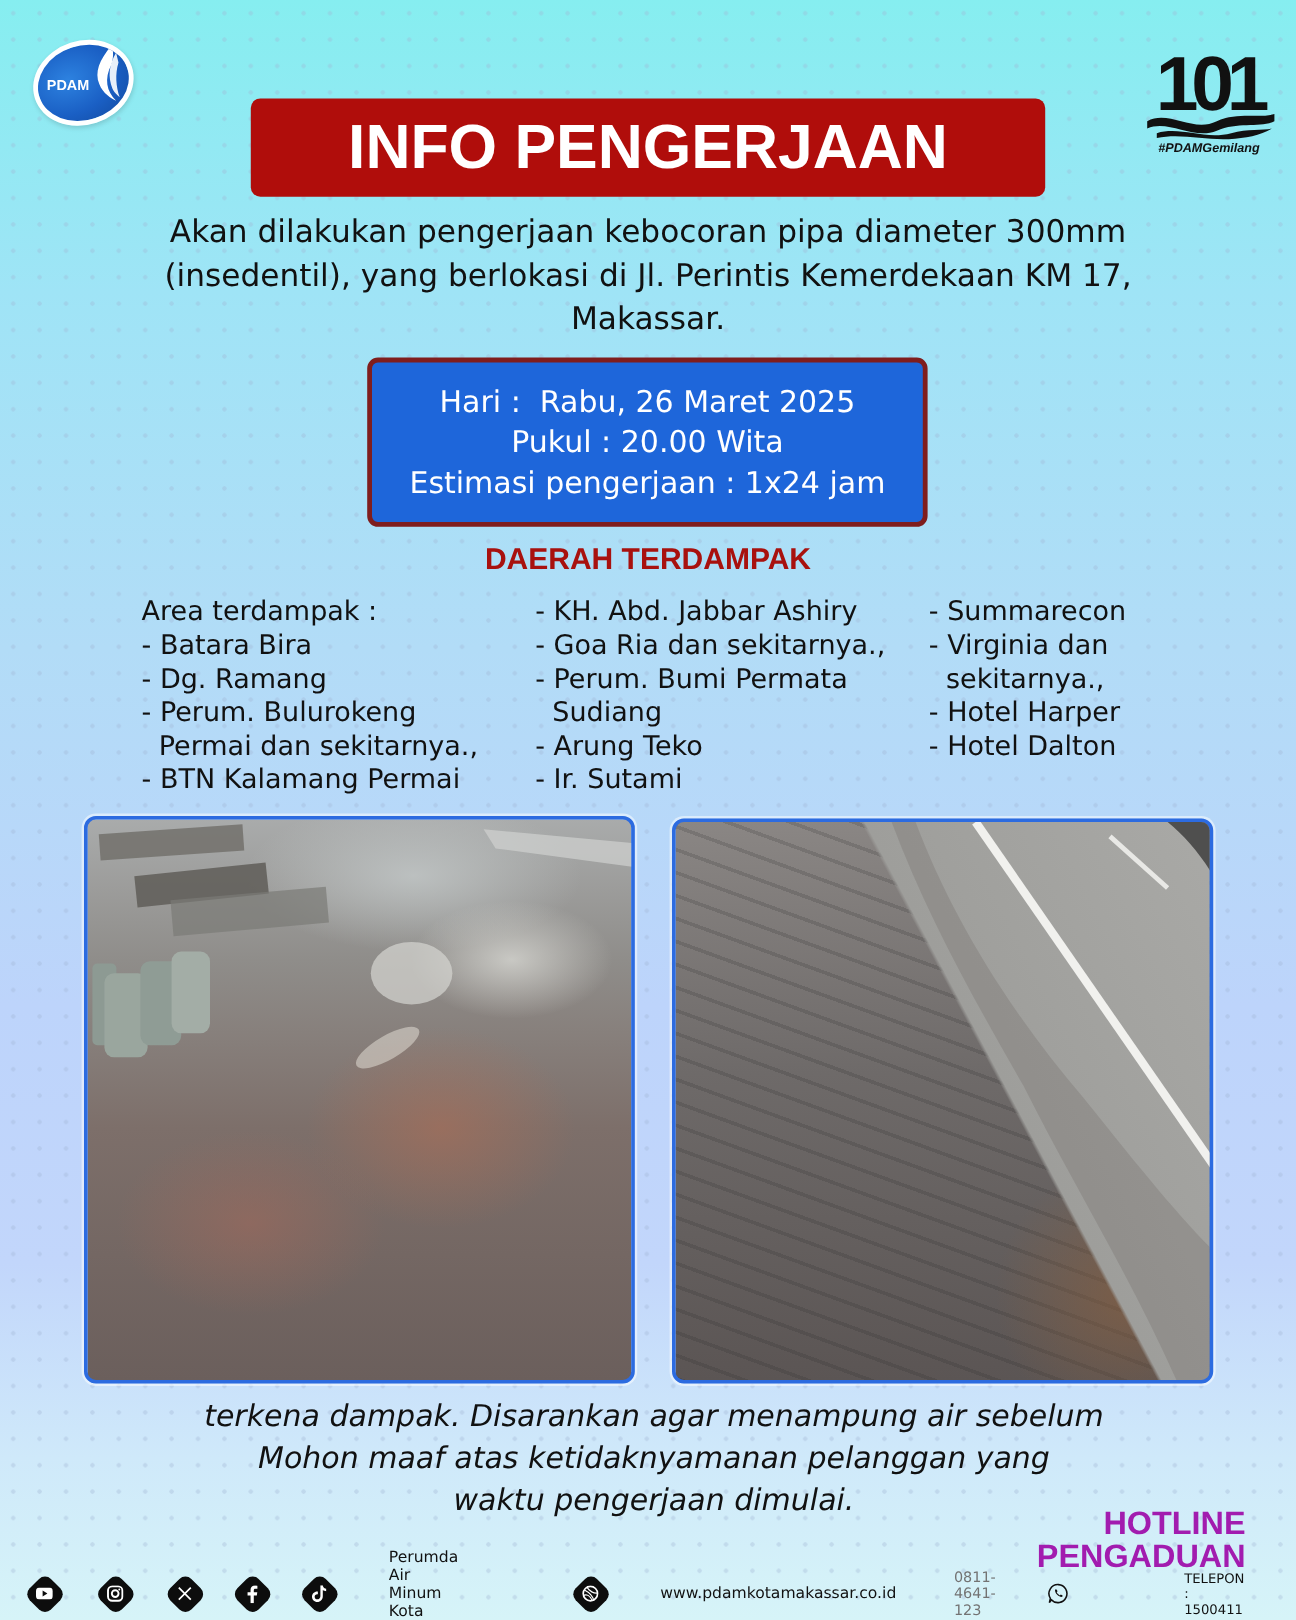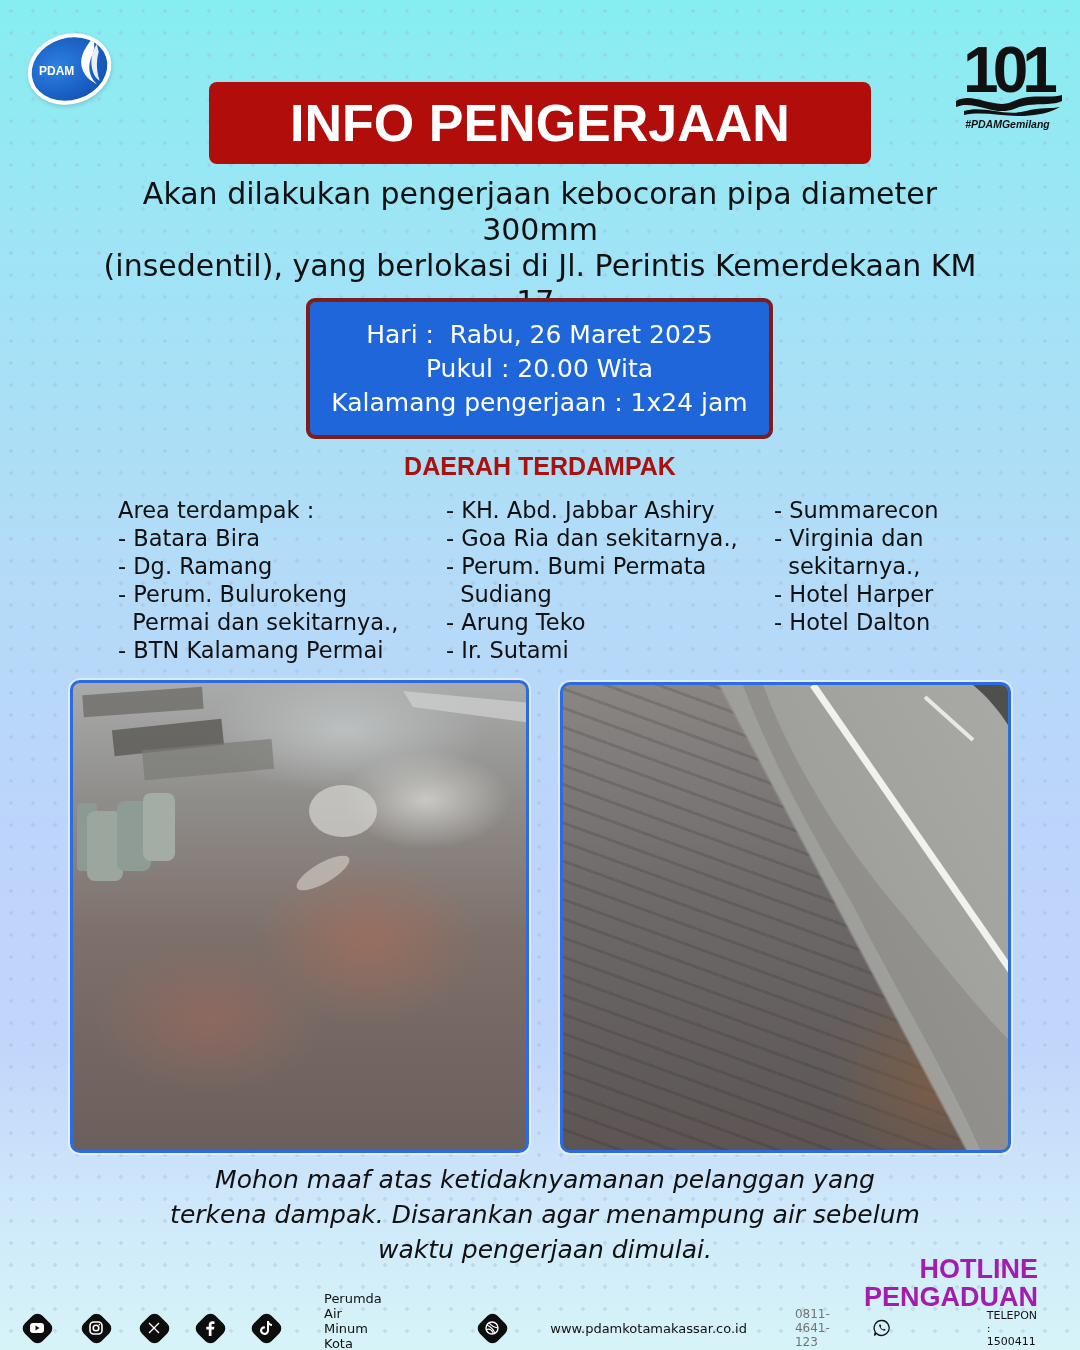--- a/index.html
+++ b/index.html
@@ -57,21 +57,21 @@
       background: #b00d0b; border-radius: 8px;
       display: flex; align-items: center; justify-content: center;
     }
     .title-box span {
       font-family: "Liberation Sans", sans-serif; font-weight: 700; color: #fff;
       font-size: 52px; letter-spacing: 0px;
     }
 
     .intro {
       left: 100px; top: 176px; width: 880px; text-align: center;
-      font-size: 30px; line-height: 36px; color: #111;
+      font-size: 26px; line-height: 36px; color: #111;
     }
 
     .schedule {
       left: 306px; top: 298px; width: 467px; height: 141px;
       background: #1e66da; border-radius: 9px;
       border: 4px solid #7f1d1d;
       display: flex; flex-direction: column; align-items: center; justify-content: center;
       color: #fff; font-size: 25px; line-height: 34px;
     }
 
@@ -169,21 +169,21 @@
 
 <div class="abs intro">
   <div>Akan dilakukan pengerjaan kebocoran pipa diameter 300mm</div>
   <div>(insedentil), yang berlokasi di Jl. Perintis Kemerdekaan KM 17,</div>
   <div>Makassar.</div>
 </div>
 
 <div class="abs schedule">
   <div style="white-space:pre;">Hari :  Rabu, 26 Maret 2025</div>
   <div>Pukul : 20.00 Wita</div>
-  <div>Kalamang pengerjaan : 1x24 jam</div>
+  <div>Estimasi pengerjaan : 1x24 jam</div>
 </div>
 
 <div class="abs section-title">DAERAH TERDAMPAK</div>
 
 <div class="abs areas" style="left:118px;">
   <div class="item">Area terdampak :</div>
   <div class="item">- Batara Bira</div>
   <div class="item">- Dg. Ramang</div>
   <div class="item">- Perum. Bulurokeng</div>
   <div class="item">  Permai dan sekitarnya.,</div>
@@ -222,22 +222,22 @@
 <div class="abs photo photo2">
   <svg width="451" height="471" viewBox="0 0 451 471" style="position:absolute;left:0;top:0;">
     <line x1="250" y1="0" x2="451" y2="290" stroke="#f1f1ee" stroke-width="7"></line>
     <line x1="362" y1="12" x2="410" y2="55" stroke="#e8e8e5" stroke-width="4"></line>
     <path d="M200 0 C230 80 280 160 340 230 C380 280 420 330 451 360 L451 471 L420 471 C380 380 330 300 290 220 C250 150 210 80 180 0Z" fill="#777371" opacity="0.35"></path>
     <path d="M410 0 L451 0 L451 50 C440 30 425 12 410 0Z" fill="#2a2a2a" opacity="0.7"></path>
   </svg>
 </div>
 
 <div class="abs apology">
+  <div>terkena dampak. Disarankan agar menampung air sebelum</div>
   <div>Mohon maaf atas ketidaknyamanan pelanggan yang</div>
-  <div>terkena dampak. Disarankan agar menampung air sebelum</div>
   <div>waktu pengerjaan dimulai.</div>
 </div>
 
 <div class="abs hotline">
   <div>HOTLINE</div>
   <div>PENGADUAN</div>
 </div>
 
 <div class="abs footer">
   <div class="soc">

